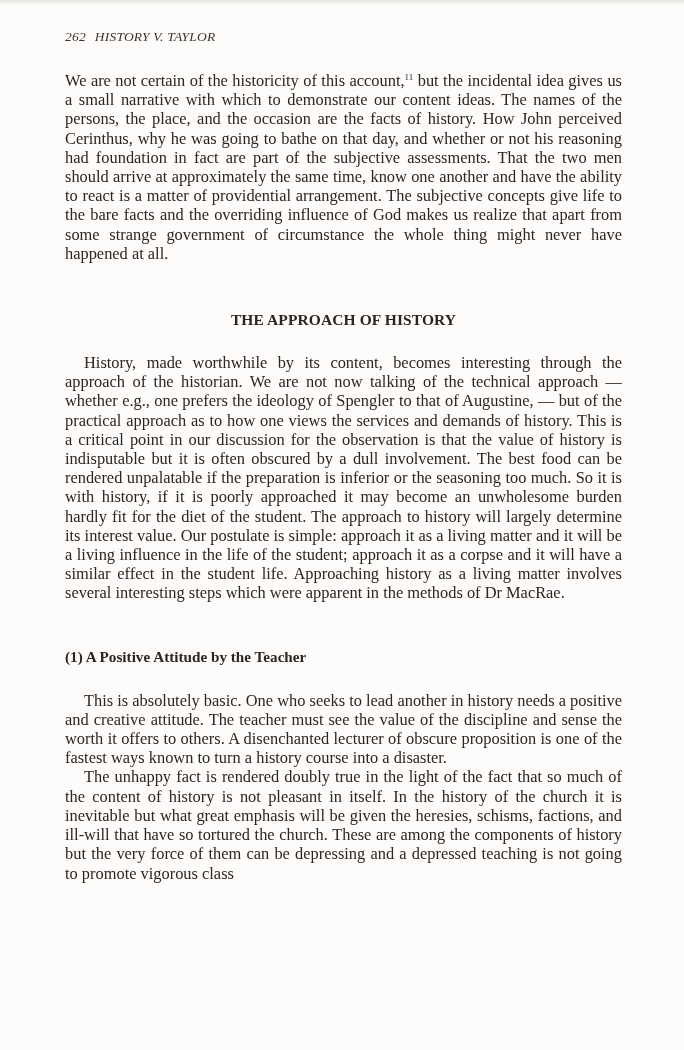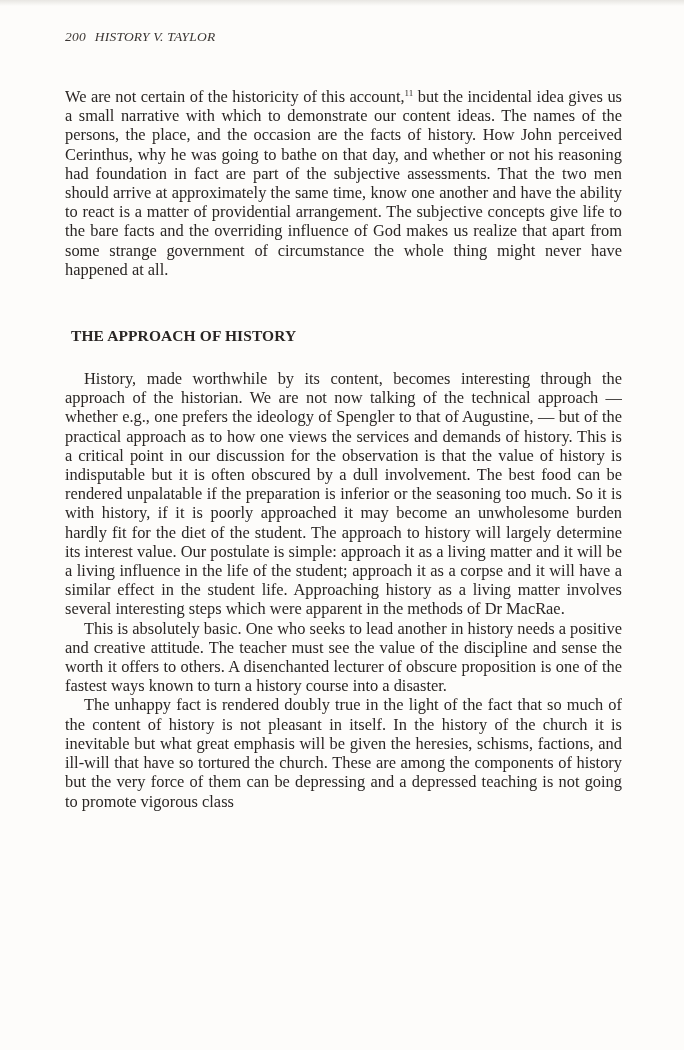--- a/index.html
+++ b/index.html
@@ -36,53 +36,55 @@
     color: #3a3532;
   }
   .running-head .pg { margin-right: 9px; }
   .body-text {
     font-size: 16.4px;
     line-height: 19.2px;
     text-align: justify;
     margin: 0;
     hyphens: manual;
   }
-  .p-first { margin-top: 40px; }
+  .p-first { margin-top: 24px; }
   .p-indent { text-indent: 19px; }
   sup { font-size: 9px; line-height: 0; vertical-align: 6px; }
   .section-heading {
     font-weight: bold;
     font-size: 15.5px;
     letter-spacing: 0.1px;
-    margin: 47px 0 24px 6px;
+    margin: 47px 0 24px 0;
     line-height: 19px;
+    text-align: center;
   }
   .subsection-heading {
     font-weight: bold;
     font-size: 15.2px;
     margin: 44px 0 25px 0;
     line-height: 19px;
   }
 </style>
 </head>
 <body>
 
 <div class="top-edge"></div>
 
 <div class="page">
 
   <p class="running-head">
-    <span class="pg">200</span><span>HISTORY V. TAYLOR</span>
+    <span class="pg">262</span><span>HISTORY V. TAYLOR</span>
   </p>
 
   <p class="body-text p-first"><span>We are not certain of the historicity of this account,</span><sup>11</sup><span> but the incidental idea gives us a small narrative with which to demonstrate our content ideas. The names of the persons, the place, and the occasion are the facts of history. How John perceived Cerinthus, why he was going to bathe on that day, and whether or not his reasoning had foundation in fact are part of the subjective assessments. That the two men should arrive at approx­imately the same time, know one another and have the ability to react is a matter of providential arrangement. The subjective concepts give life to the bare facts and the overriding influence of God makes us realize that apart from some strange government of circumstance the whole thing might never have happened at all.</span></p>
 
 
   <h2 class="section-heading">THE APPROACH OF HISTORY</h2>
 
   <p class="body-text p-indent">History, made worthwhile by its content, becomes interesting through the approach of the historian. We are not now talking of the technical approach — whether e.g., one prefers the ideology of Spengler to that of Augustine, — but of the practical approach as to how one views the services and demands of history. This is a critical point in our discussion for the observation is that the value of history is indisputable but it is often obscured by a dull involvement. The best food can be rendered unpalat­able if the preparation is inferior or the seasoning too much. So it is with history, if it is poorly approached it may become an unwholesome burden hardly fit for the diet of the student. The approach to history will largely determine its interest value. Our postulate is simple: approach it as a living matter and it will be a living influence in the life of the student; approach it as a corpse and it will have a similar effect in the student life. Approaching history as a living matter involves several interesting steps which were apparent in the methods of Dr MacRae.</p>
 
+  <h3 class="subsection-heading">(1)  A Positive Attitude by the Teacher</h3>
 
   <p class="body-text p-indent">This is absolutely basic. One who seeks to lead another in history needs a positive and creative attitude. The teacher must see the value of the discipline and sense the worth it offers to others. A disenchanted lecturer of obscure proposition is one of the fastest ways known to turn a history course into a disaster.</p>
 
   <p class="body-text p-indent">The unhappy fact is rendered doubly true in the light of the fact that so much of the content of history is not pleasant in itself. In the history of the church it is inevitable but what great emphasis will be given the heresies, schisms, factions, and ill-will that have so tortured the church. These are among the components of history but the very force of them can be depressing and a depressed teaching is not going to promote vigorous class</p>
 
 </div>
 
 </body></html>

